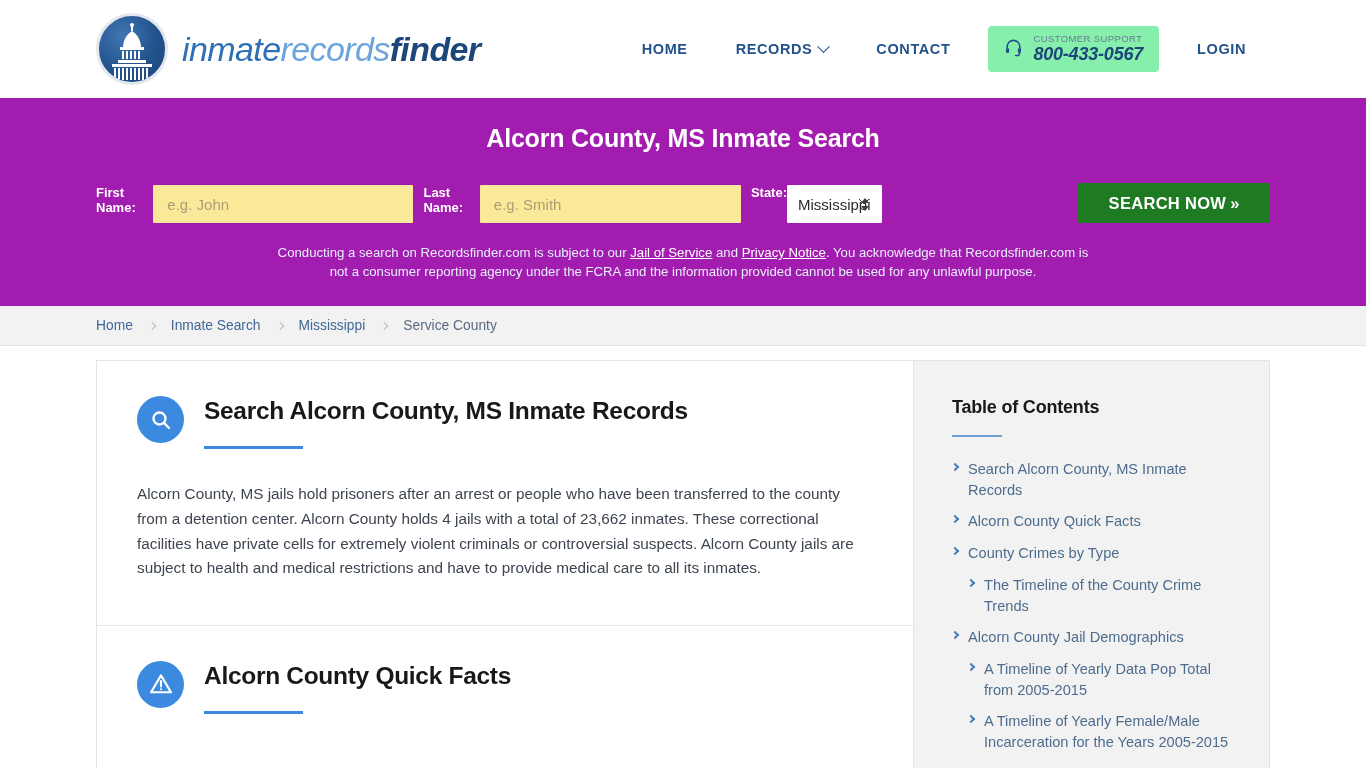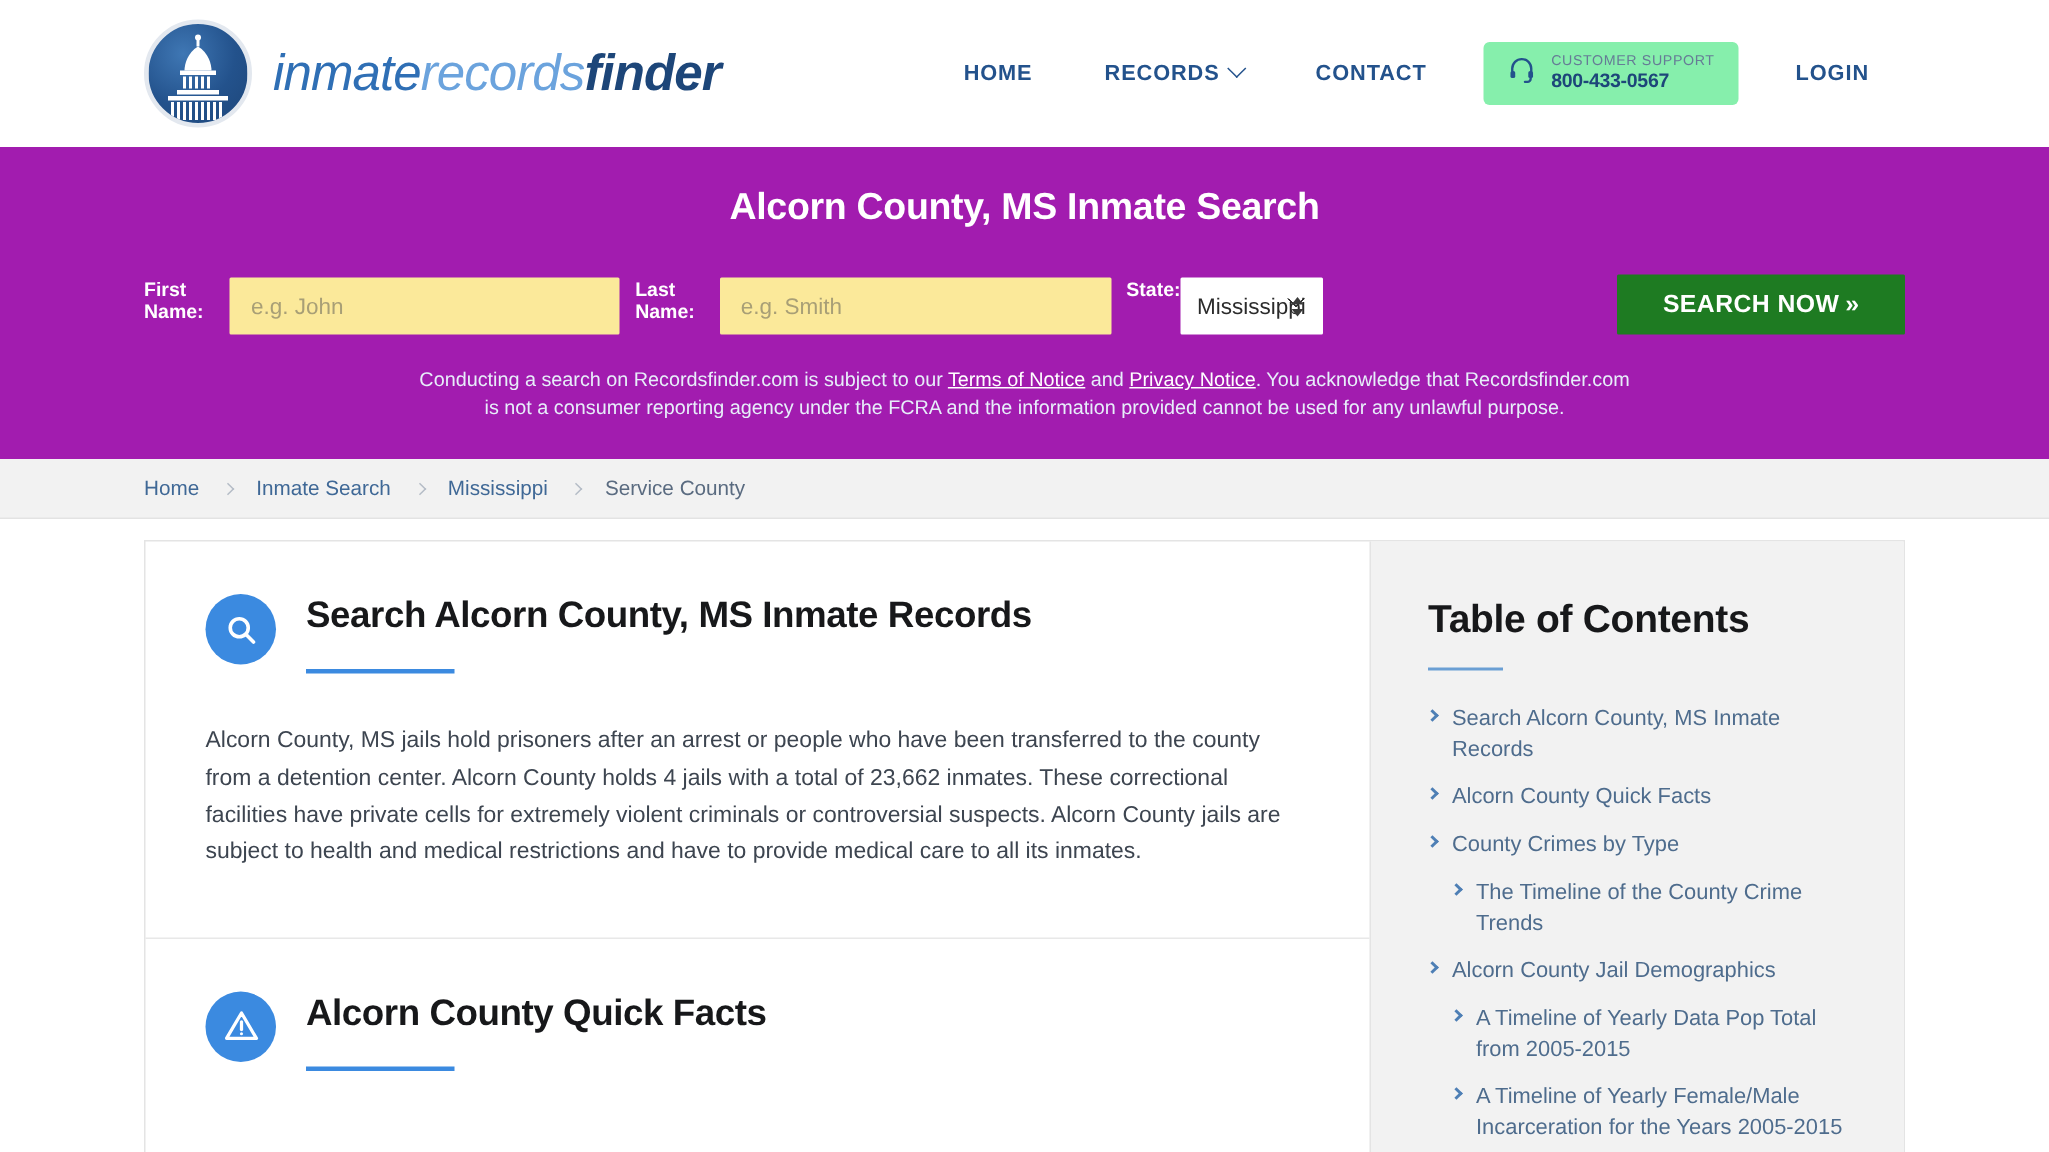--- a/index.html
+++ b/index.html
@@ -86,24 +86,25 @@
   .support-box .headset { color: #23528c; flex: 0 0 auto; }
   .support-lines { display: flex; flex-direction: column; line-height: 1.12; }
   .support-label {
     font-size: 9.5px;
     letter-spacing: 0.4px;
     color: #5f7race;
     color: #667c96;
     text-transform: uppercase;
   }
   .support-phone {
-    font-size: 13px;
+    font-size: 18px;
     font-weight: 700;
     color: #1d4679;
     letter-spacing: -0.2px;
+    font-style: italic;
   }
 
   
   .hero {
     background: #a21caf;
     padding: 26px 96px 22px 96px;
     height: 208px;
   }
   .hero-title {
     text-align: center;
@@ -288,21 +289,21 @@
   }
 
   
   .side-col {
     width: 355px;
     flex: 0 0 355px;
     background: #f2f2f2;
     padding: 36px 30px 20px 38px;
   }
   .toc-title {
-    font-size: 26px;
+    font-size: 18px;
     font-weight: 700;
     color: #17181a;
     margin: 0;
     letter-spacing: -0.2px;
   }
   .toc-rule {
     width: 50px; height: 2px;
     background: #6b9fd4;
     margin: 17px 0 22px 0;
   }
@@ -418,21 +419,21 @@
         <select class="select-input"><option value="Alabama">Alabama</option><option value="Alaska">Alaska</option><option value="Arizona">Arizona</option><option value="Arkansas">Arkansas</option><option value="California">California</option><option value="Mississippi" selected="">Mississippi</option><option value="Missouri">Missouri</option><option value="Montana">Montana</option></select>
       </div>
     </div>
 
     <button class="search-btn" type="submit">
       <span>SEARCH NOW</span>
       <span>»</span>
     </button>
   </form>
 
-  <p class="disclaimer"><span>Conducting a search on Recordsfinder.com is subject to our </span><a href="#">Terms of Notice</a><span> and </span><a href="#">Privacy Notice</a><span>. You acknowledge that Recordsfinder.com is not a consumer reporting agency under the FCRA and the information provided cannot be used for any unlawful purpose.</span></p>
+  <p class="disclaimer"><span>Conducting a search on Recordsfinder.com is subject to our </span><a href="#">Jail of Service</a><span> and </span><a href="#">Privacy Notice</a><span>. You acknowledge that Recordsfinder.com is not a consumer reporting agency under the FCRA and the information provided cannot be used for any unlawful purpose.</span></p>
 </section>
 
 <nav class="crumb-bar">
   <div class="crumbs">
     <a class="crumb" href="#">Home</a>
     <span class="crumb-sep"></span>
     <a class="crumb" href="#">Inmate Search</a>
     <span class="crumb-sep"></span>
     <a class="crumb" href="#">Mississippi</a>
     <span class="crumb-sep"></span>

